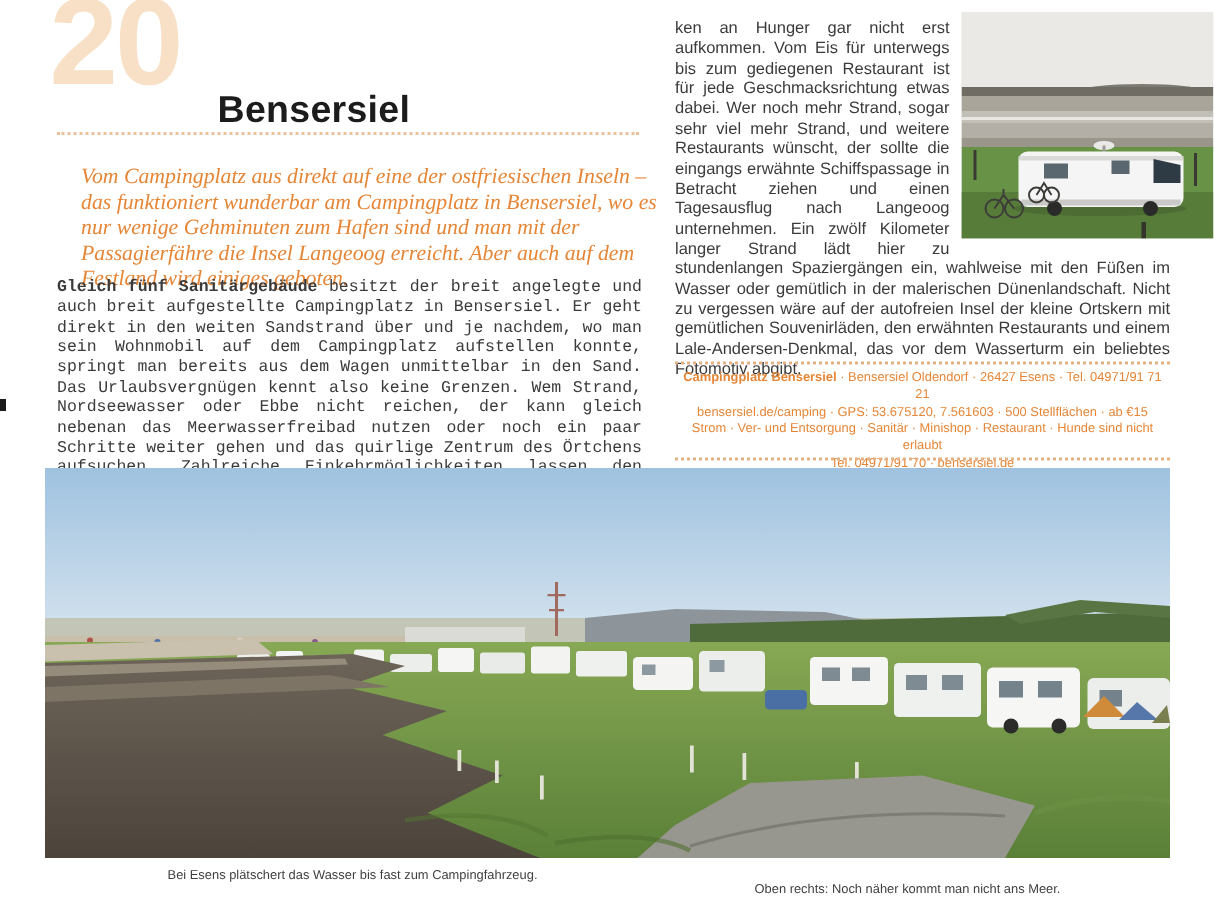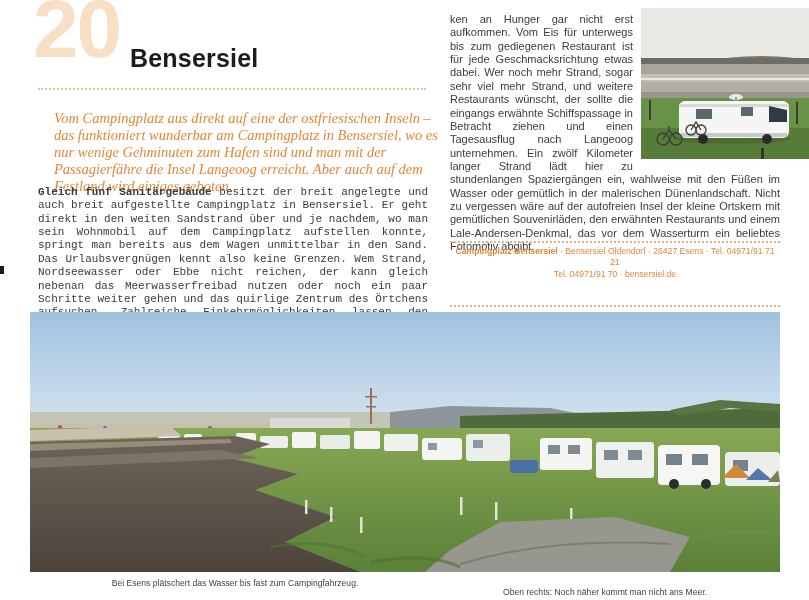--- a/index.html
+++ b/index.html
@@ -8,21 +8,21 @@
     background:#ffffff;
     font-family:"Liberation Sans",sans-serif;
     color:#3b3b3b;
   }
   .chapter-number{
     position:absolute;left:33px;top:-12px;
     font-size:82px;font-weight:bold;line-height:1;
     color:#f8e0c6;letter-spacing:-2px;
   }
   .chapter-title{
-    position:absolute;left:130px;top:44px;margin:0;
+    position:absolute;left:130px;top:44px;margin:15px;
     font-size:25px;font-weight:bold;color:#1c1c1c;letter-spacing:0.2px;
   }
   .rule-dotted{
     position:absolute;height:0;border-top:2px dotted #e3b183;
   }
   #rule-title{left:38px;top:88px;width:388px;border-top-color:#e9c49a;}
   #rule-info-top{left:450px;top:241px;width:330px;}
   #rule-info-bottom{left:450px;top:305px;width:330px;}
   .intro{
     position:absolute;left:38px;top:94px;width:392px;margin:16px;
@@ -108,20 +108,22 @@
         <path d="M50 122 L55 114 L60 122"></path>
       </g>
     </svg>
   </div>
   <p id="right-body" class="body-copy">ken an Hunger gar nicht erst aufkommen. Vom Eis für unterwegs bis zum gediegenen Restaurant ist für jede Geschmacksrichtung etwas dabei. Wer noch mehr Strand, sogar sehr viel mehr Strand, und weitere Restaurants wünscht, der sollte die eingangs erwähnte Schiffspassage in Betracht ziehen und einen Tagesausflug nach Langeoog unternehmen. Ein zwölf Kilometer langer Strand lädt hier zu stundenlangen Spaziergängen ein, wahlweise mit den Füßen im Wasser oder gemütlich in der malerischen Dünenlandschaft. Nicht zu vergessen wäre auf der autofreien Insel der kleine Ortskern mit gemütlichen Souvenirläden, den erwähnten Restaurants und einem Lale-Andersen-Denkmal, das vor dem Wasserturm ein beliebtes Fotomotiv abgibt.</p>
 </div>
 
 <div id="rule-info-top" class="rule-dotted"></div>
 <div class="info-block">
   <div><span class="b">Campingplatz Bensersiel</span><span> · Bensersiel Oldendorf · 26427 Esens · Tel. 04971/91 71 21</span></div>
+  <div>bensersiel.de/camping · GPS: 53.675120, 7.561603 · 500 Stellflächen · ab €15</div>
+  <div>Strom · Ver- und Entsorgung · Sanitär · Minishop · Restaurant · Hunde sind nicht erlaubt</div>
   <div>Tel. 04971/91 70 · bensersiel.de</div>
 </div>
 <div id="rule-info-bottom" class="rule-dotted"></div>
 
 <div class="photo-large-wrap">
   <svg width="750" height="260" viewBox="0 0 750 260">
     <defs>
       <linearGradient id="sky" x1="0" y1="0" x2="0" y2="1">
         <stop offset="0" stop-color="#9fc2e0"></stop>
         <stop offset="1" stop-color="#d3e2ee"></stop>

